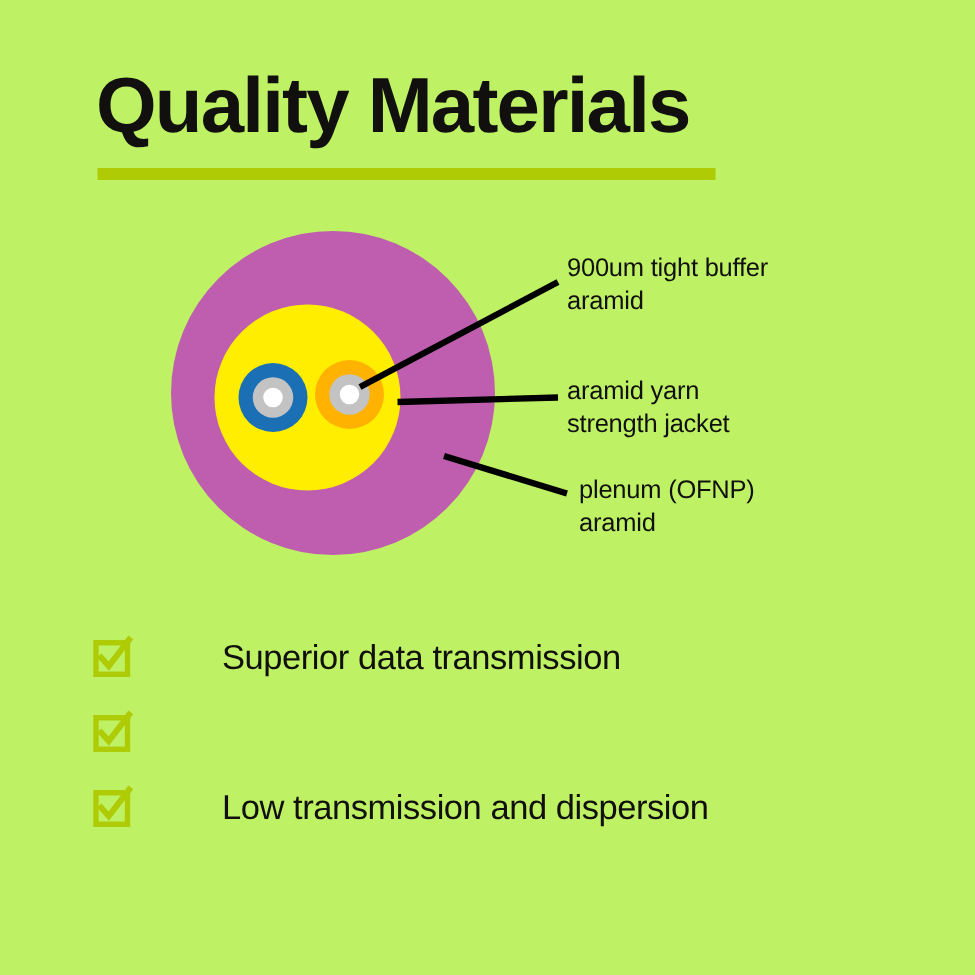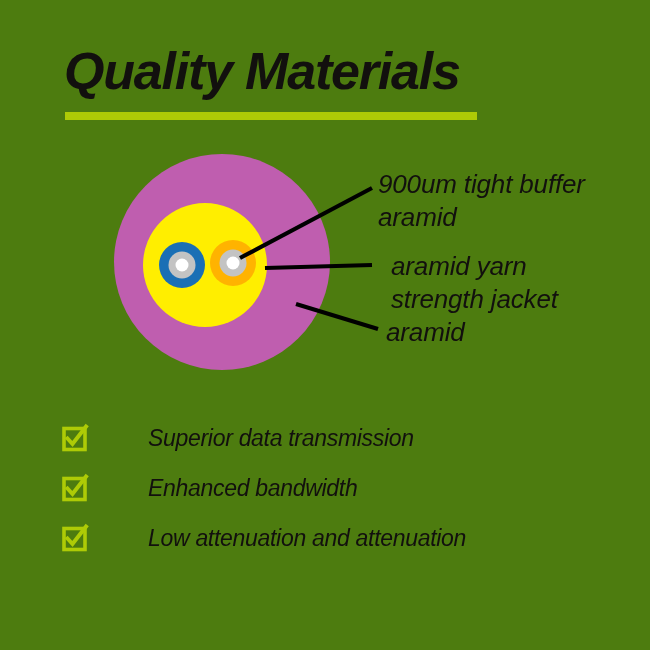--- a/index.html
+++ b/index.html
@@ -12,22 +12,21 @@
     height: 650px;
     position: relative;
     overflow: hidden;
     font-family: "Liberation Sans", sans-serif;
     -webkit-font-smoothing: antialiased;
   }
 
   #page {
     position: absolute;
     inset: 0;
-    background: #4d7c0f;
-    font-style: italic;
+    background: #bef264;
   }
 
   
   .title-block {
     position: absolute;
     left: 64px;
     top: 44px;
     width: 520px;
   }
   .page-title {
@@ -62,29 +61,29 @@
   .callouts {
     position: absolute;
     left: 0;
     top: 0;
     width: 650px;
     height: 650px;
   }
   .callout {
     position: absolute;
     font-family: "Liberation Sans", sans-serif;
-    font-size: 26px;
+    font-size: 17px;
     font-weight: 400;
     color: #12100e;
     line-height: 1.28;
     letter-spacing: -0.15px;
     white-space: nowrap;
   }
   .callout-1 { left: 378px; top: 168px; }
-  .callout-2 { left: 378px; top: 250px; margin-left: 13px; }
+  .callout-2 { left: 378px; top: 250px; }
   .callout-3 { left: 386px; top: 316px; }
 
   
   .bullets {
     position: absolute;
     left: 62px;
     top: 420px;
     width: 560px;
   }
   .bullet-row {
@@ -146,20 +145,21 @@
       <div>900um tight buffer</div>
       <div>aramid</div>
     </div>
 
     <div class="callout callout-2">
       <div>aramid yarn</div>
       <div>strength jacket</div>
     </div>
 
     <div class="callout callout-3">
+      <div>plenum (OFNP)</div>
       <div>aramid</div>
     </div>
 
   </div>
 
   <div class="bullets">
 
     <div class="bullet-row">
       <span class="bullet-check">
         <svg width="26" height="26" viewBox="0 0 26 26">
@@ -170,28 +170,27 @@
       <span class="bullet-label">Superior data transmission</span>
     </div>
 
     <div class="bullet-row">
       <span class="bullet-check">
         <svg width="26" height="26" viewBox="0 0 26 26">
           <rect x="2" y="3.5" width="21" height="21" fill="none" stroke="#aecb06" stroke-width="3.6"></rect>
           <path d="M5.5 13.5 L10.5 19 L24 1.5" fill="none" stroke="#aecb06" stroke-width="4" stroke-linecap="square" stroke-linejoin="miter"></path>
         </svg>
       </span>
-      <span class="bullet-label">Enhanced bandwidth</span>
     </div>
 
     <div class="bullet-row">
       <span class="bullet-check">
         <svg width="26" height="26" viewBox="0 0 26 26">
           <rect x="2" y="3.5" width="21" height="21" fill="none" stroke="#aecb06" stroke-width="3.6"></rect>
           <path d="M5.5 13.5 L10.5 19 L24 1.5" fill="none" stroke="#aecb06" stroke-width="4" stroke-linecap="square" stroke-linejoin="miter"></path>
         </svg>
       </span>
-      <span class="bullet-label">Low attenuation and attenuation</span>
+      <span class="bullet-label">Low transmission and dispersion</span>
     </div>
 
   </div>
 
 </div>
 
 </body></html>

